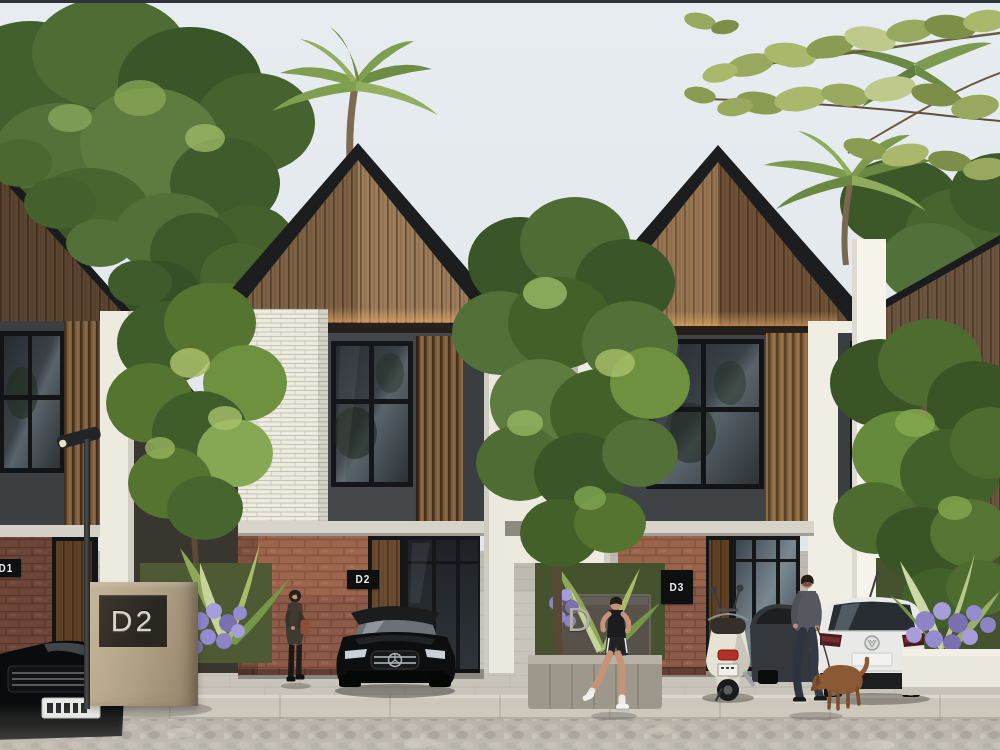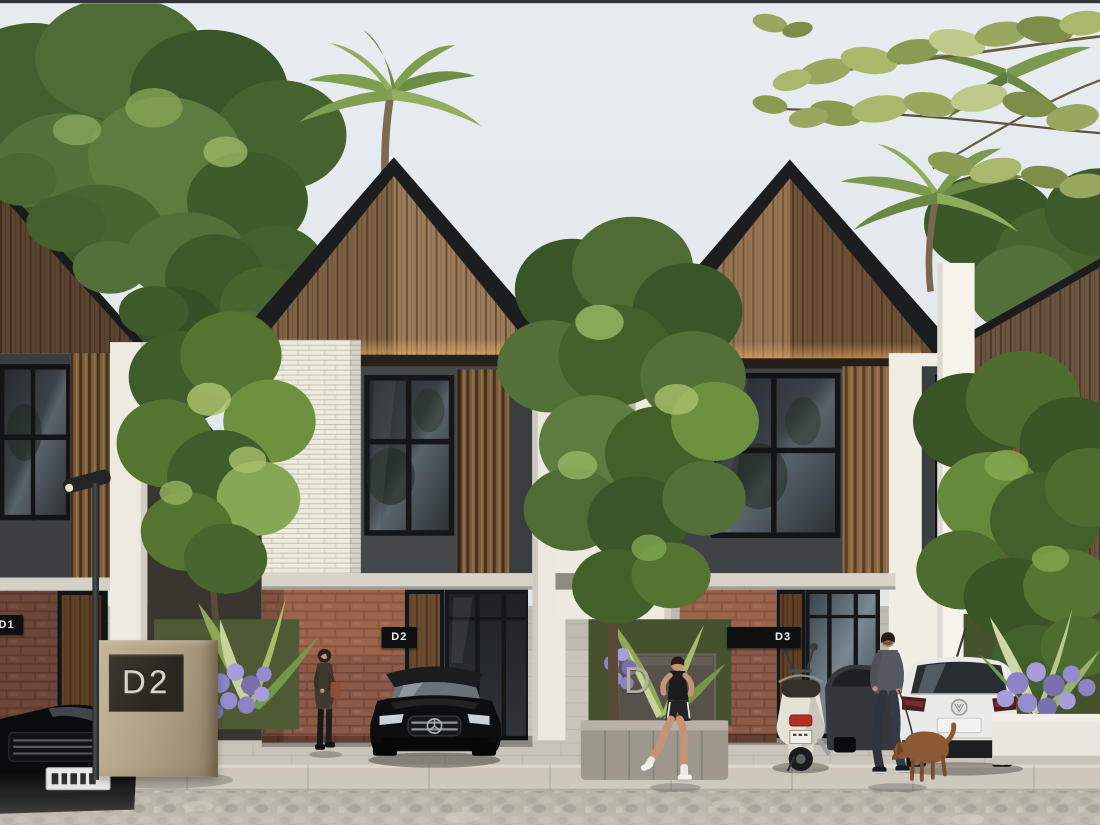--- a/index.html
+++ b/index.html
@@ -616,21 +616,21 @@
 </svg>
 
 <div class="pole" style="left:84px;top:436px;width:6px;height:270px;"></div>
 
 <div class="unit-plate" style="left:-9px;top:556px;width:30px;height:18px;">
   <span>D1</span>
 </div>
 <div class="unit-plate" style="left:347px;top:567px;width:32px;height:19px;">
   <span>D2</span>
 </div>
-<div class="unit-plate" style="left:661px;top:567px;width:32px;height:19px;padding-left:35px;">
+<div class="unit-plate" style="left:661px;top:567px;width:32px;height:34px;">
   <span>D3</span>
 </div>
 
 <div class="monument">
   <div class="m-plate">
     <span>D2</span>
   </div>
 </div>
 
 <span class="walkway-letter">D</span>

